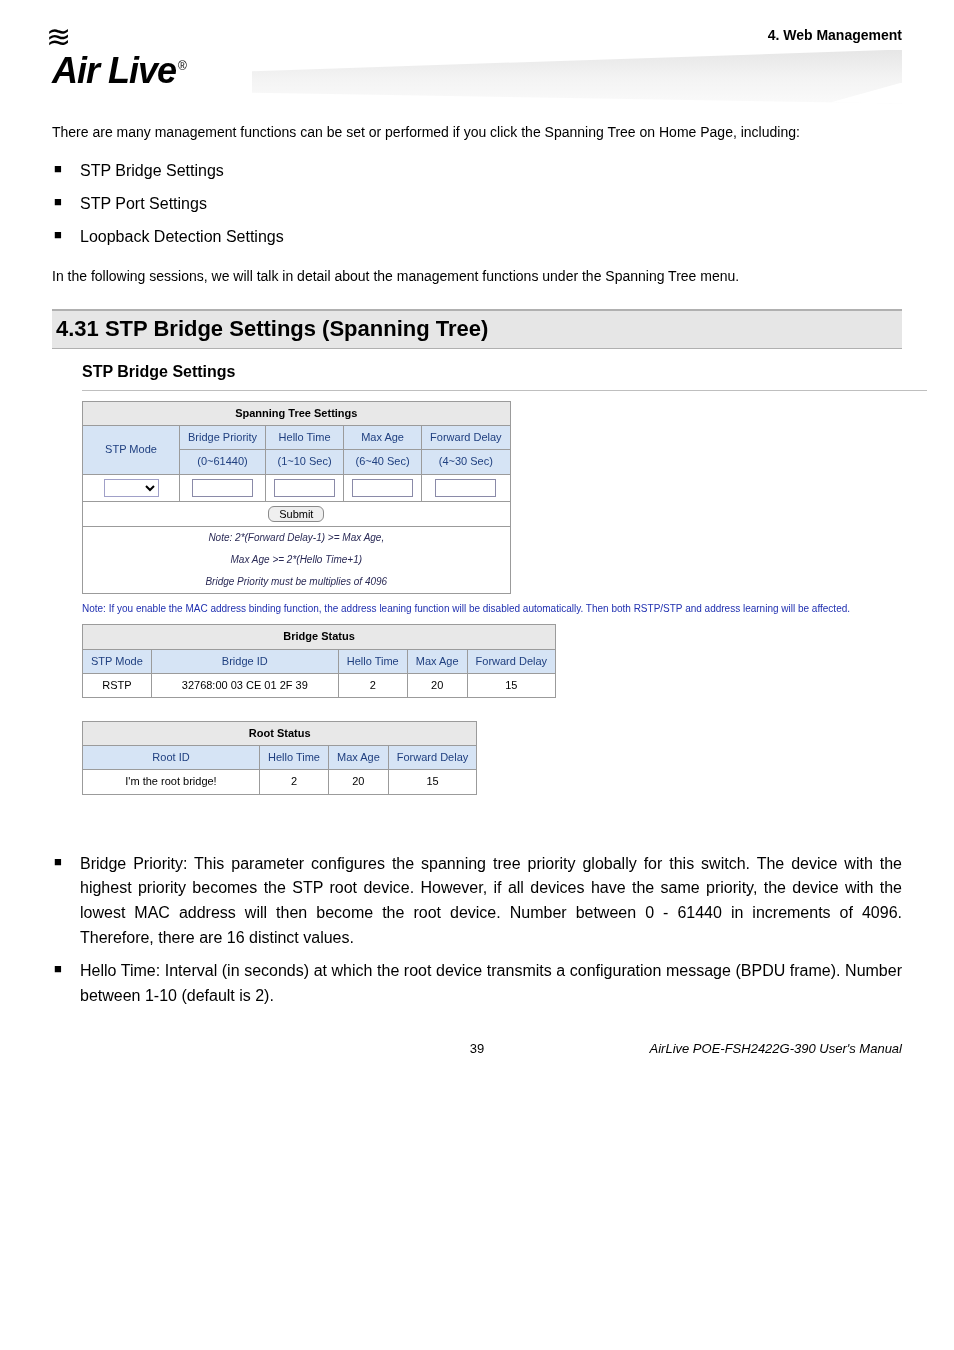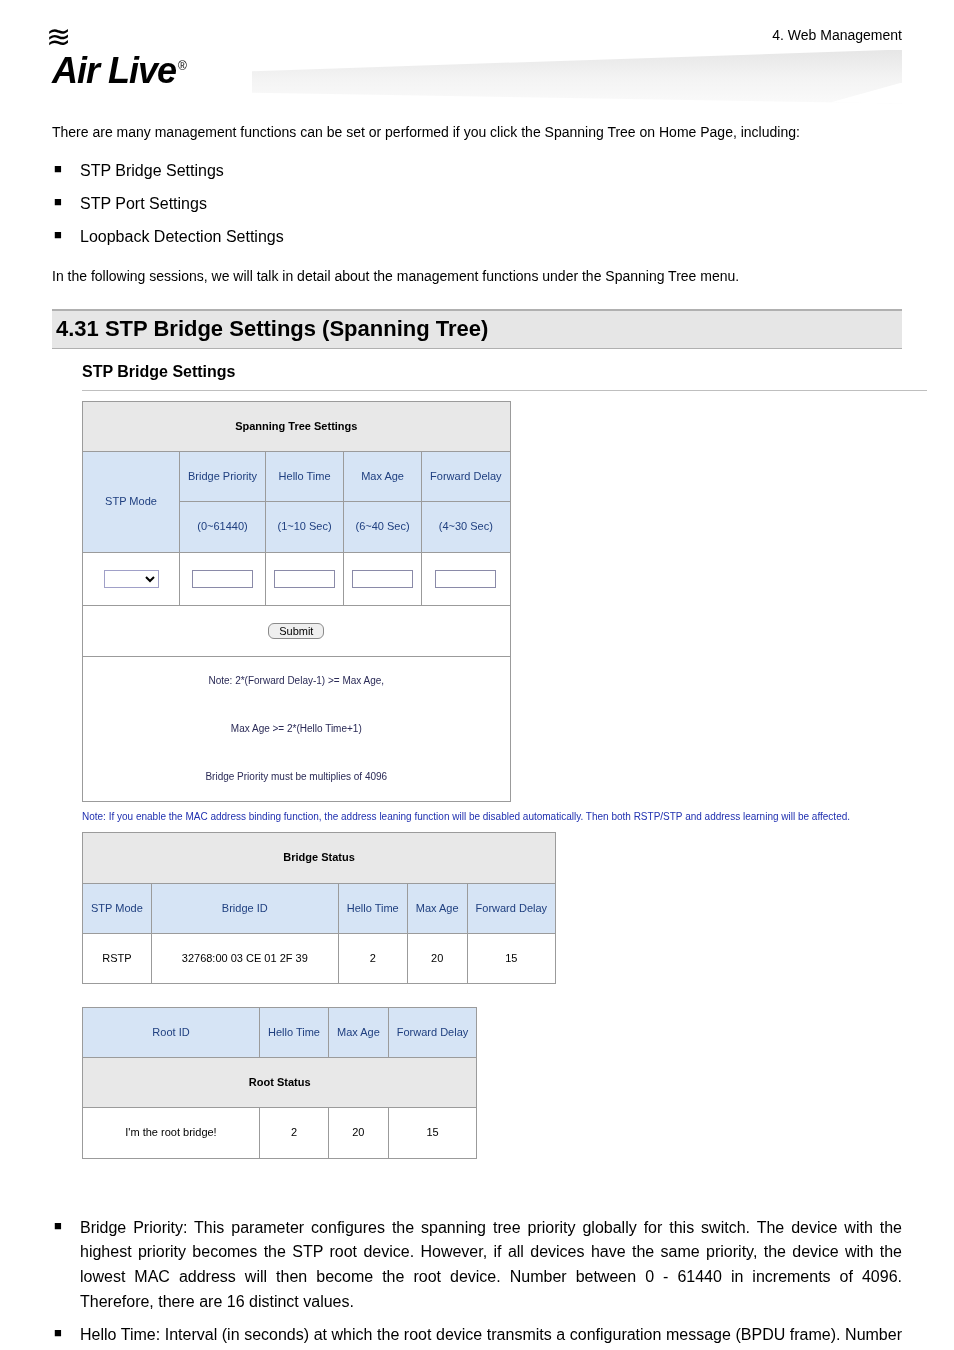--- a/index.html
+++ b/index.html
@@ -12,20 +12,21 @@
   }
   .outer {
     padding: 26px 52px 30px 52px;
     position: relative;
   }
   .header-text {
     text-align: right;
     font-size: 14px;
     color: #000;
     padding-bottom: 4px;
+    font-weight: bold;
   }
   .banner-deco {
     position: relative;
     height: 54px;
     margin-bottom: 18px;
   }
   .banner-swoosh {
     position: absolute;
     left: 200px;
     right: 0;
@@ -111,21 +112,21 @@
   }
   .tbl-wrap { margin-left: 30px; }
   table.ss {
     border-collapse: collapse;
     font-family: Arial, sans-serif;
     font-size: 11px;
     background: #fff;
   }
   table.ss th, table.ss td {
     border: 1px solid #9b9b9b;
-    padding: 17px 8px;
+    padding: 4px 8px;
     text-align: center;
     vertical-align: middle;
     white-space: nowrap;
   }
   table.ss th.title {
     background: #e8e8e8;
     font-weight: bold;
   }
   table.ss th.hcol {
     background: #d6e4f5;
@@ -146,20 +147,21 @@
     border: 1px solid #8a8aa8;
   }
   .ss-btn {
     font-size: 11px;
     padding: 1px 10px;
     background: #efefef;
     border: 1px solid #8a8a8a;
     border-radius: 6px;
   }
   .ss-note-row td {
+    font-style: italic;
     color: #2a2a56;
     text-align: left;
     font-size: 10px;
   }
   .ss-caption {
     color: #2030b0;
     font-size: 10px;
     margin: 8px 0 8px 30px;
     max-width: 845px;
   }
@@ -270,29 +272,29 @@
     </tbody>
       </table>
   </div>
 
   <br>
 
   <div class="tbl-wrap">
     <table class="ss">
       <tbody>
           <tr>
+            <th class="title" colspan="4">Root Status</th>
+          </tr>
+      <tr>
         <th class="hcol" style="width:160px">Root ID</th>
         <th class="hcol">Hello Time</th>
         <th class="hcol">Max Age</th>
         <th class="hcol">Forward Delay</th>
       </tr>
       <tr>
-            <th class="title" colspan="4">Root Status</th>
-          </tr>
-      <tr>
         <td>I'm the root bridge!</td>
         <td>2</td>
         <td>20</td>
         <td>15</td>
       </tr>
     </tbody>
       </table>
   </div>
 
   <br><br>

